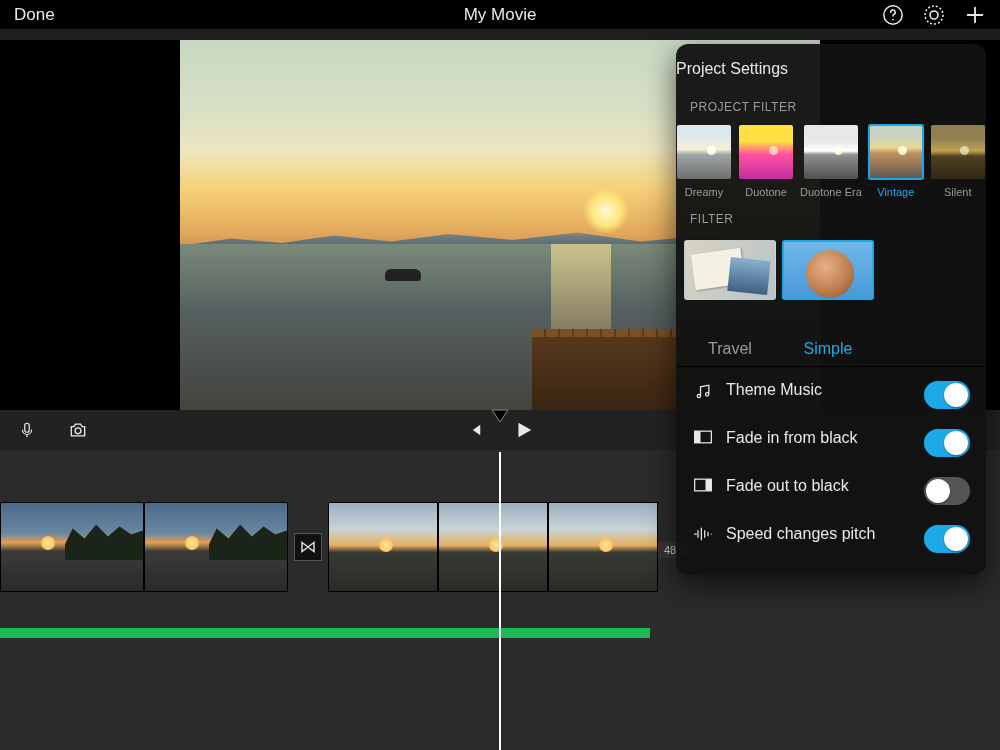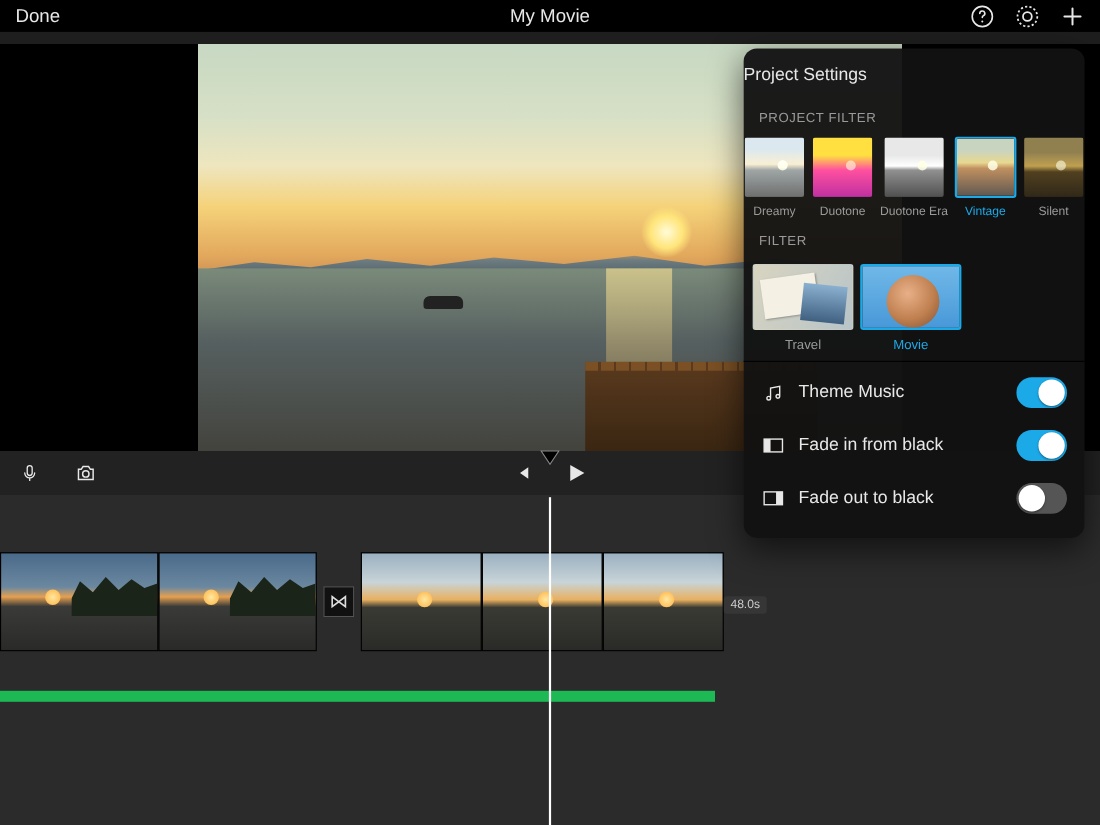--- a/index.html
+++ b/index.html
@@ -146,25 +146,25 @@
   .theme-row{padding-top:4px;}
   .theme-thumb{width:92px;height:60px;border-radius:3px;border:1px solid transparent;overflow:hidden;position:relative;}
   .theme-thumb.selected{border:2px solid var(--accent);}
   .theme-travel{background:linear-gradient(120deg,#d8d4c0,#b8c4c8);}
   .theme-travel::before{content:"";position:absolute;left:8px;top:10px;width:50px;height:36px;background:#f4f0e4;transform:rotate(-8deg);box-shadow:1px 1px 2px rgba(0,0,0,.3);}
   .theme-travel::after{content:"";position:absolute;left:44px;top:18px;width:40px;height:34px;background:linear-gradient(#8ab0d0,#406080);transform:rotate(6deg);}
   .theme-simple{background:linear-gradient(#70b8e8,#4898d8);}
   .theme-simple::after{content:"";position:absolute;left:22px;top:8px;width:48px;height:48px;border-radius:50%;background:radial-gradient(circle at 40% 35%,#e8b088,#c08050 55%,#805030);}
   .theme-news{background:linear-gradient(#0040c0,#002080);}
   .theme-news::after{content:"";position:absolute;right:6px;top:14px;width:40px;height:32px;background:radial-gradient(circle,#d04030 3px,transparent 4px) 0 0/12px 12px;}
-  .theme-label{font-size:12px;color:var(--text-dim);}
+  .theme-label{font-size:16px;color:var(--text-dim);margin-top:34px;}
   .theme-label.selected{color:var(--accent);}
 
   .toggle-row{
-    display:flex;align-items:center;gap:12px;
+    display:flex;gap:12px;
     padding:10px 16px;
   }
   .toggle-row .ticon{width:22px;display:flex;justify-content:center;}
   .toggle-row .ticon svg{stroke:#e8e8e8;fill:none;stroke-width:1.5;}
   .toggle-row .tlabel{flex:1;font-size:16px;}
   .switch{width:46px;height:28px;border-radius:14px;position:relative;background:#555;}
   .switch.on{background:var(--accent);}
   .switch .knob{position:absolute;top:2px;width:24px;height:24px;border-radius:50%;background:#fff;box-shadow:0 1px 2px rgba(0,0,0,.4);}
   .switch .knob{left:2px;}
   .switch.on .knob{left:20px;}
@@ -313,21 +313,21 @@
 
   <div class="spacer"></div>
   <div class="panel-section-label">FILTER</div>
   <div class="theme-row">
     <div class="theme-item">
       <div class="theme-thumb theme-travel"></div>
       <span class="theme-label">Travel</span>
     </div>
     <div class="theme-item">
       <div class="theme-thumb theme-simple selected"></div>
-      <span class="theme-label selected">Movie</span>
+      <span class="theme-label selected">Simple</span>
     </div>
   </div>
 
   <div class="hr"></div>
 
   <div class="toggle-row">
     <span class="ticon">
       <svg width="20" height="20" viewBox="0 0 24 24">
           <path d="M9 18a2 2 0 1 1-4 0 2 2 0 0 1 4 0zM19 16a2 2 0 1 1-4 0 2 2 0 0 1 4 0zM9 18V7l10-2v11"></path>
         </svg>
@@ -357,13 +357,24 @@
           <rect x="2" y="2" width="20" height="14"></rect>
           <rect x="15" y="2" width="7" height="14" fill="#e8e8e8" stroke="none"></rect>
         </svg>
     </span>
     <span class="tlabel">Fade out to black</span>
     <div class="switch">
         <div class="knob"></div>
       </div>
   </div>
 
+  <div class="toggle-row">
+    <span class="ticon">
+      <svg width="20" height="18" viewBox="0 0 24 20">
+          <path d="M2 10h2M6 6v8M10 3v14M14 6v8M18 8v4M22 10h0" stroke-linecap="round"></path>
+        </svg>
+    </span>
+    <span class="tlabel">Speed changes pitch</span>
+    <div class="switch on">
+        <div class="knob"></div>
+      </div>
+  </div>
 </div>
 
 </body></html>

